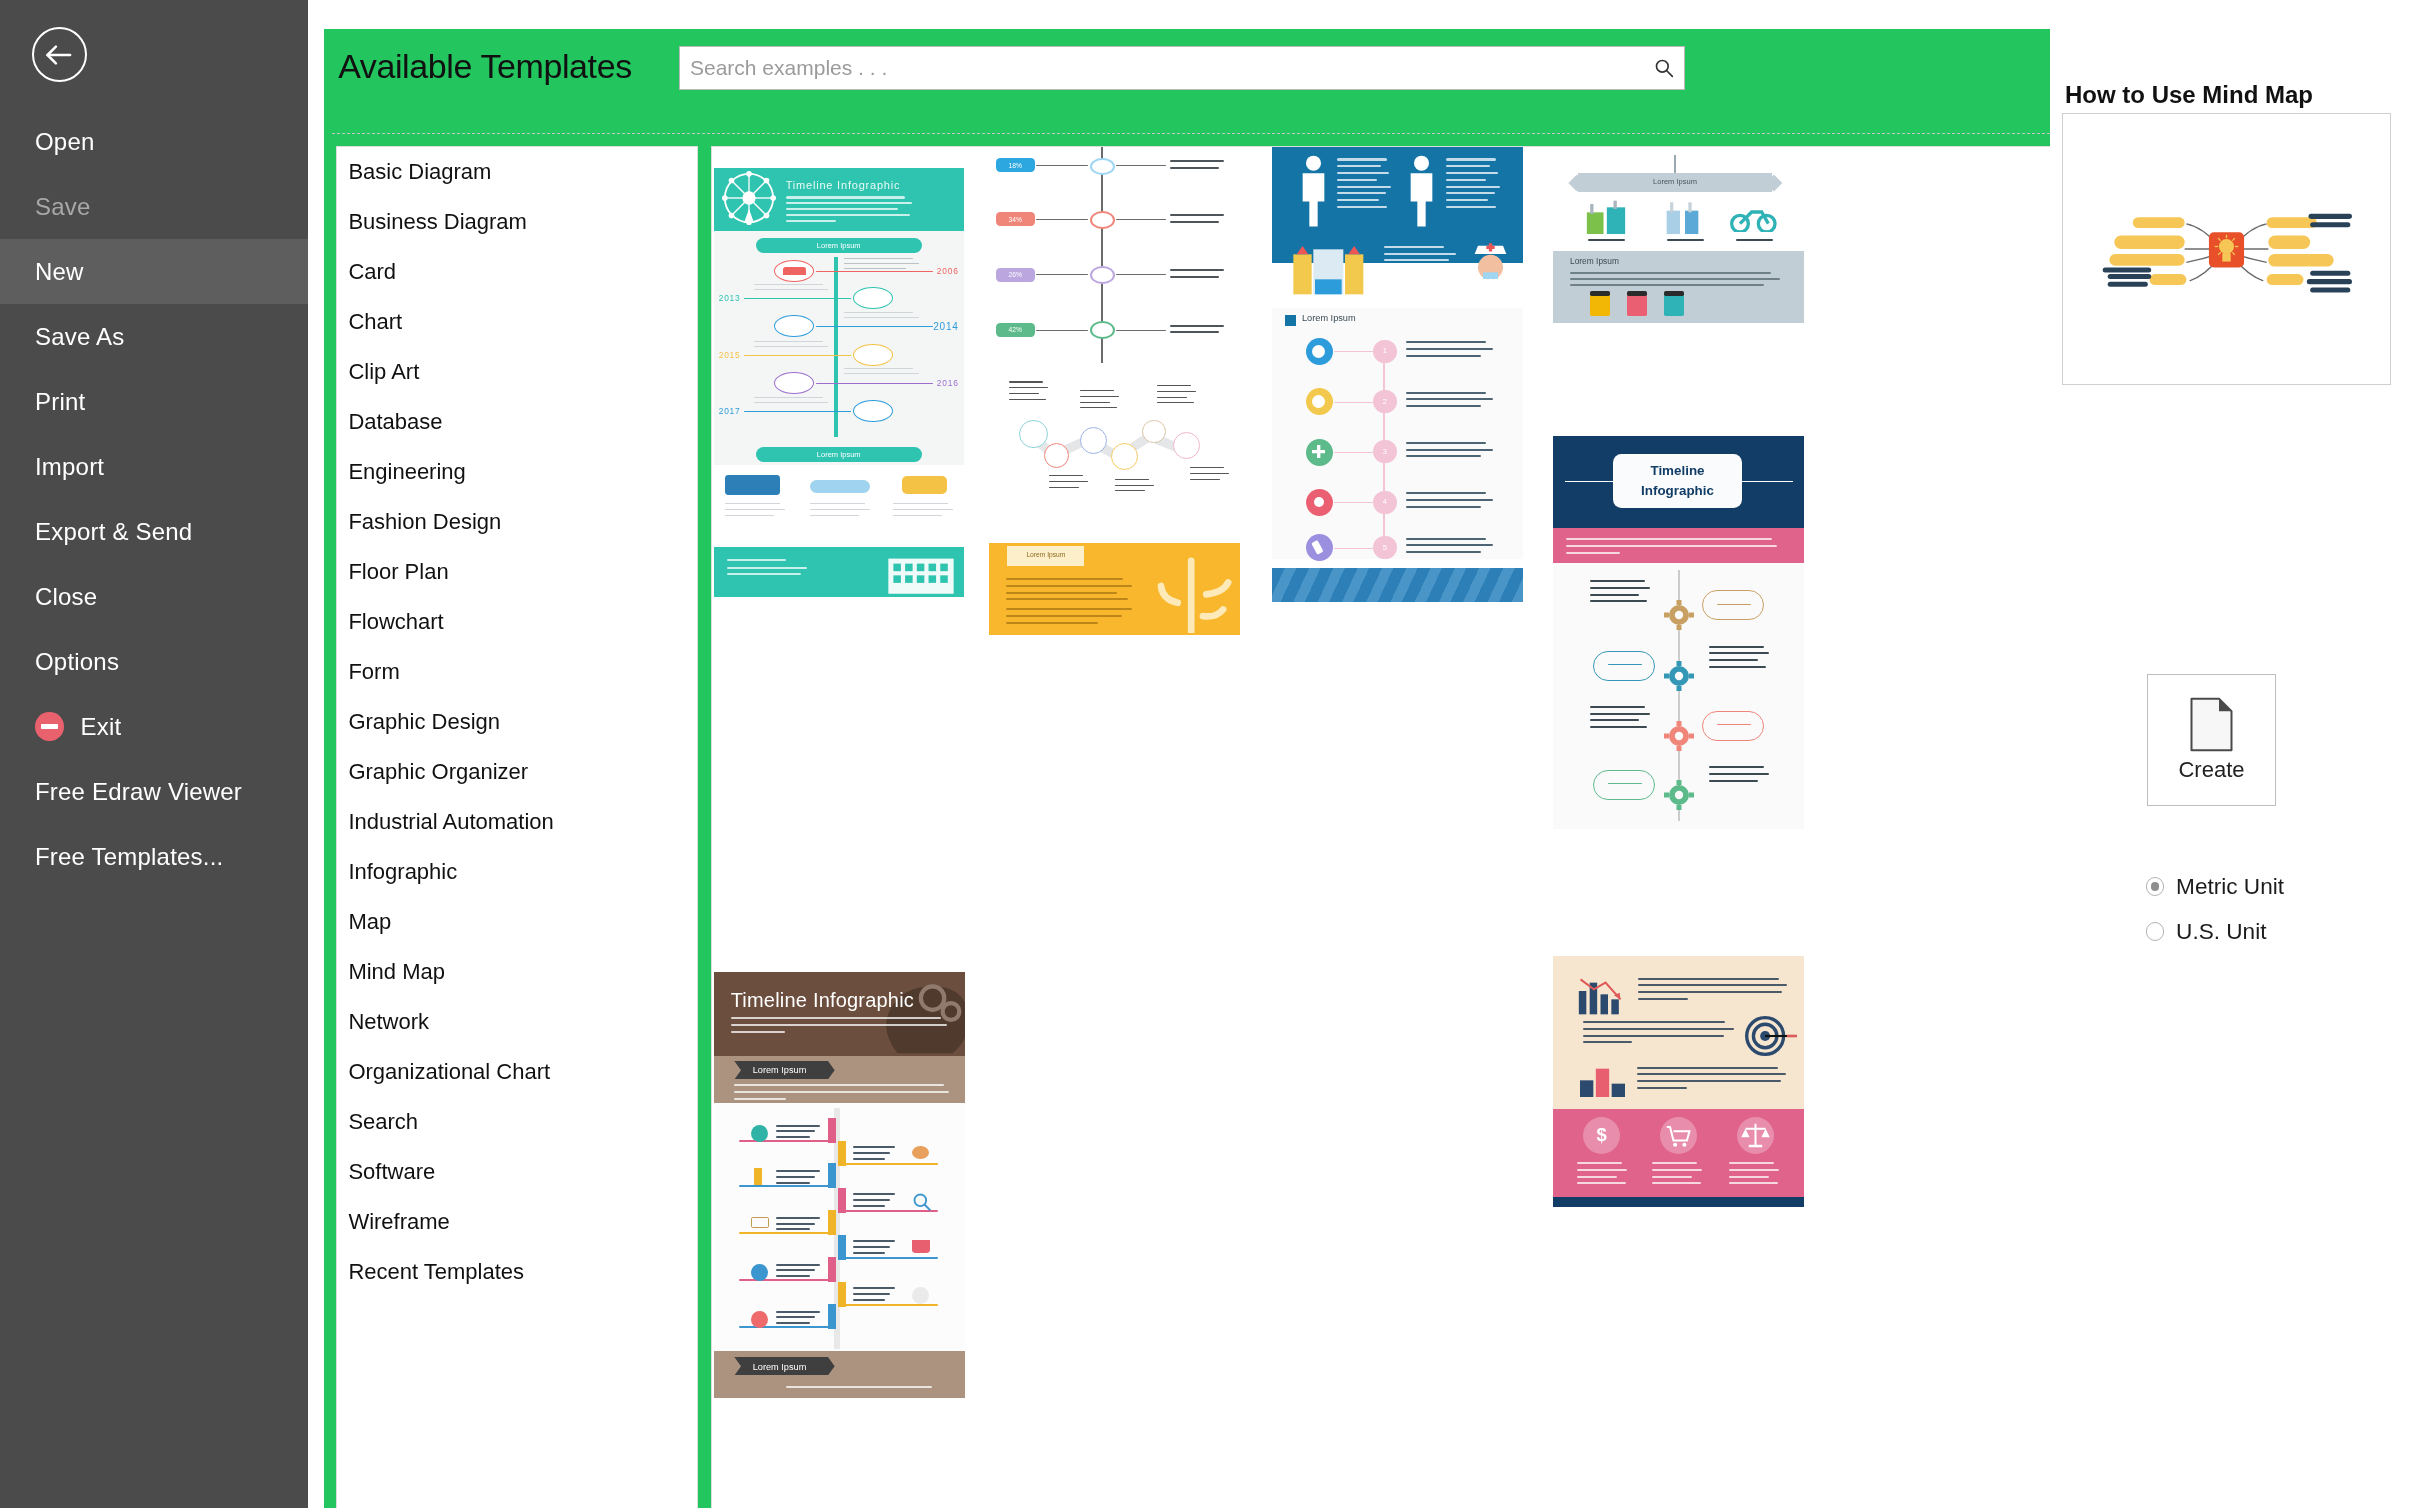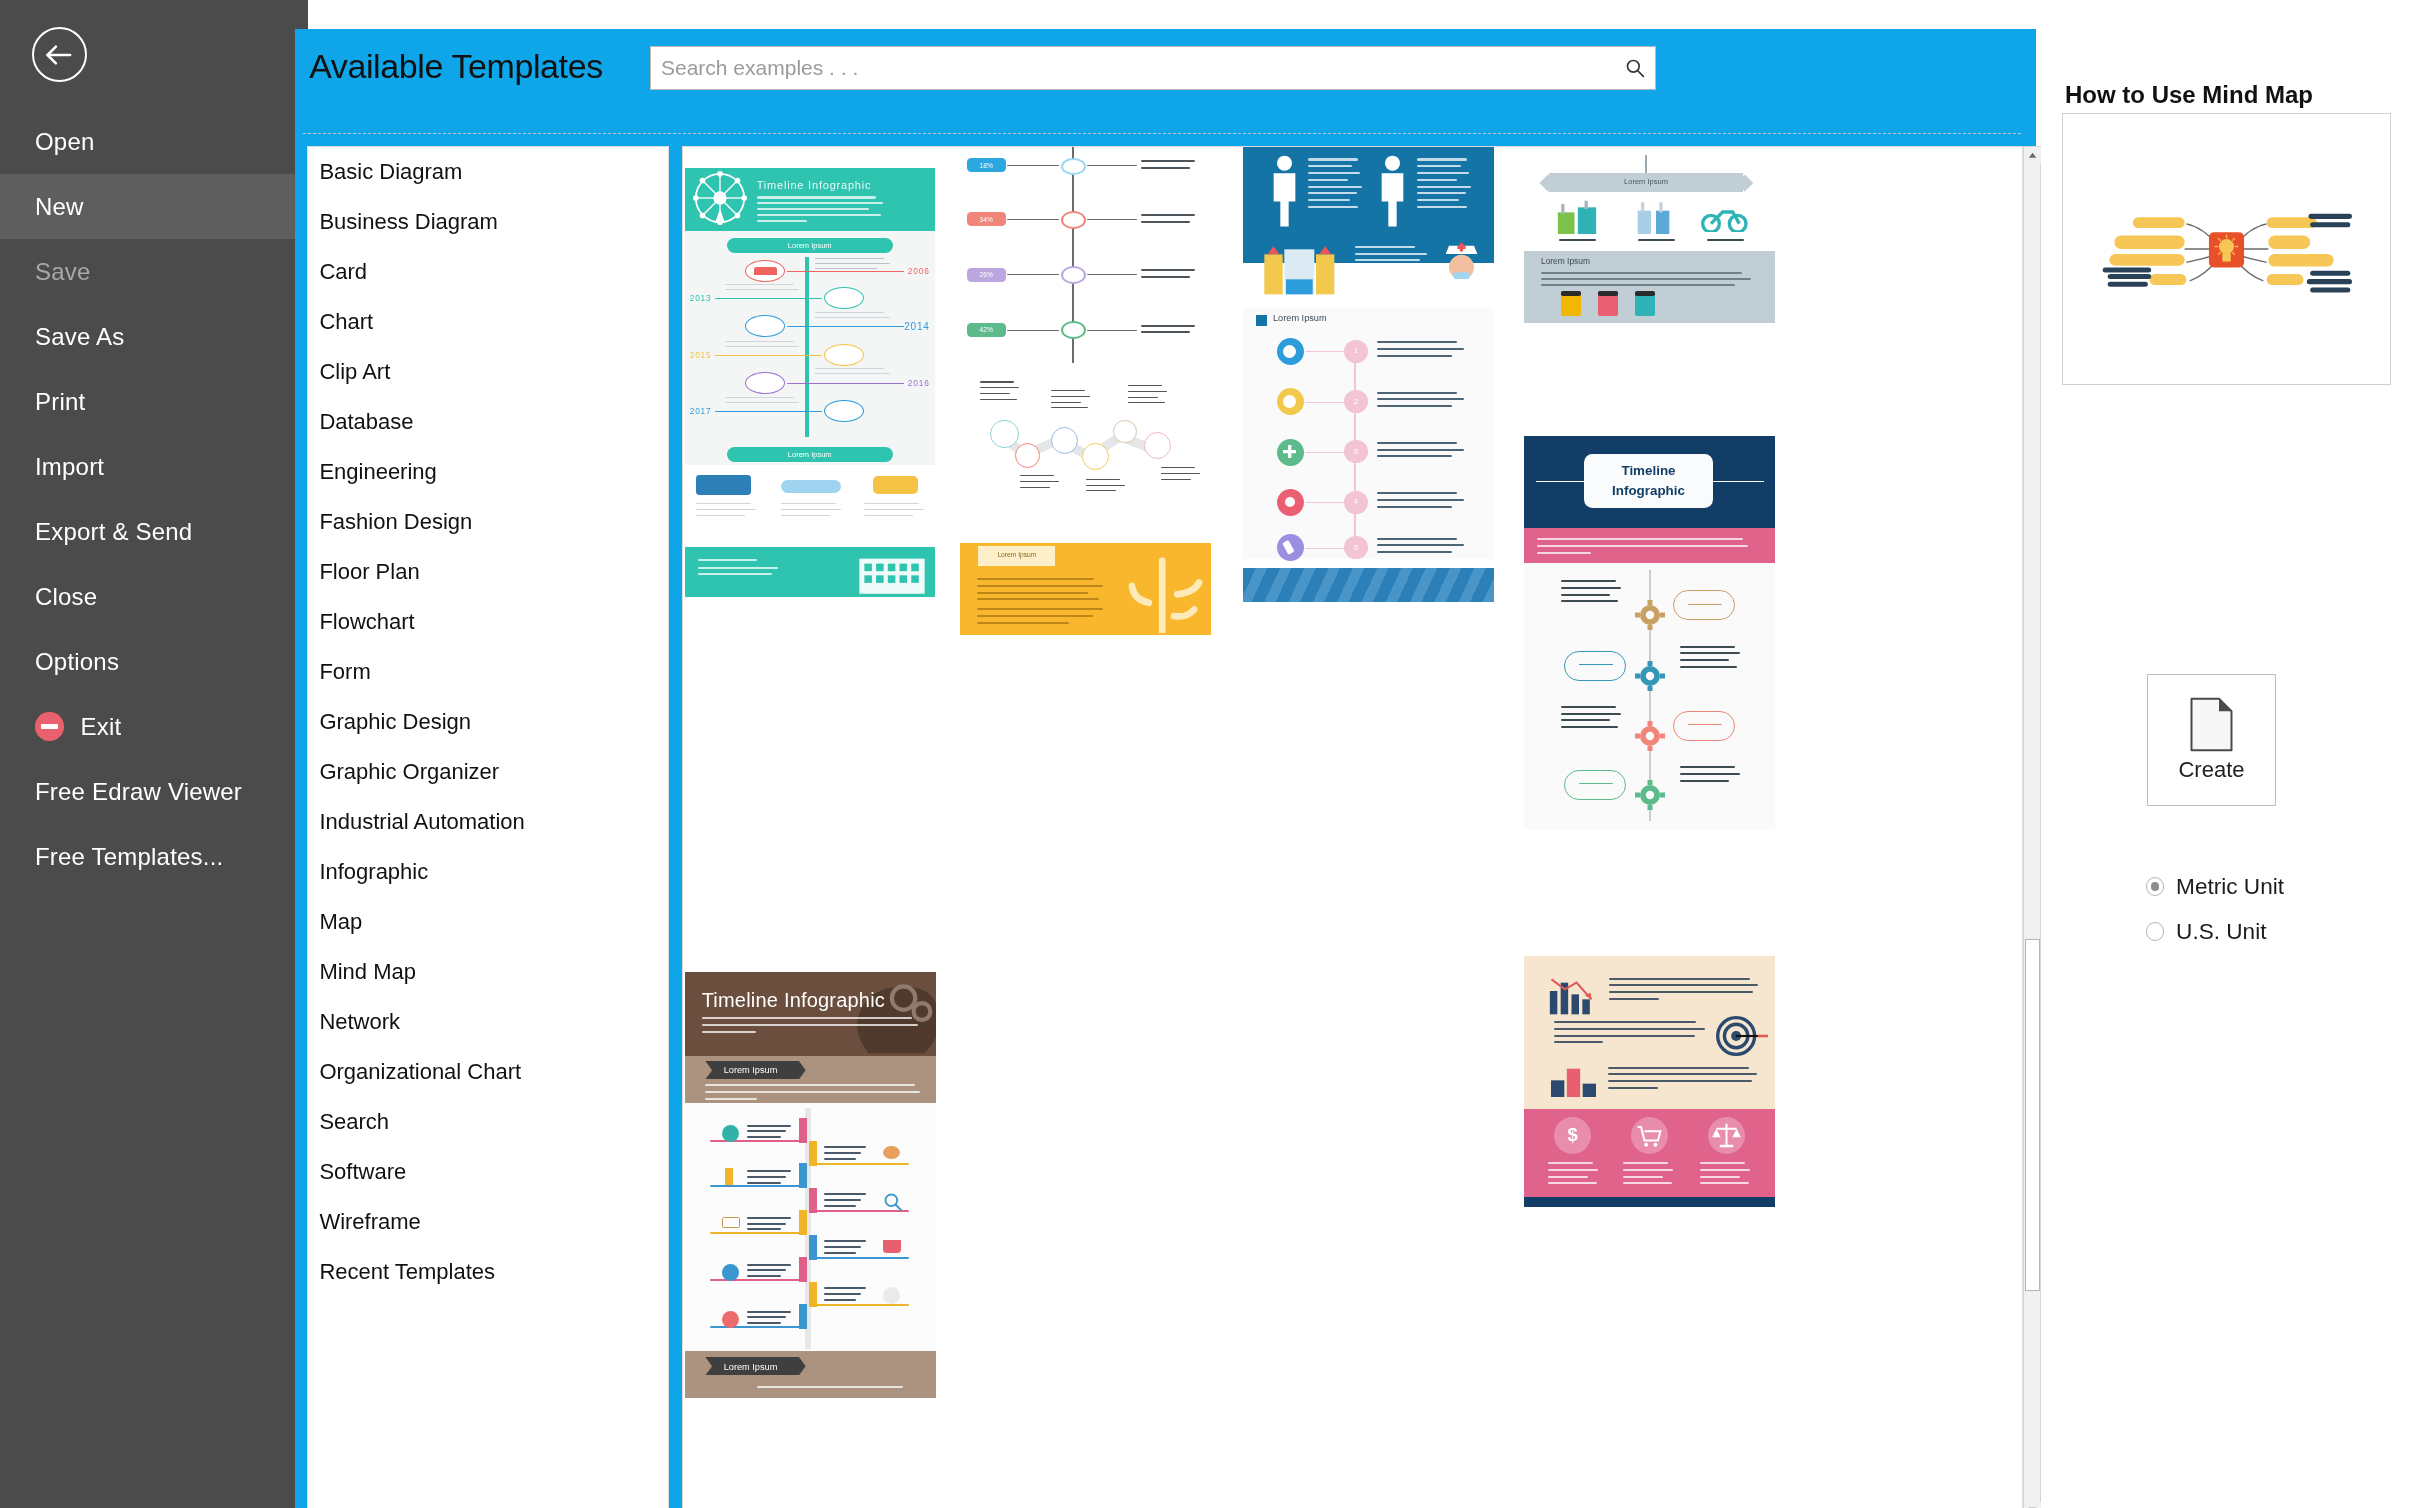--- a/index.html
+++ b/index.html
@@ -49,23 +49,23 @@
     background: #ffffff;
   }
   .signin {
     position: absolute; right: 20px; top: 3.4px;
     color: #1515ee; font-size: 18.4px; font-weight: bold;
     text-decoration: none; cursor: pointer;
   }
 
   
   .center {
-    position: absolute; left: 295px; top: 28.5px;
+    position: absolute; left: 324px; top: 28.5px;
     width: 1741px; height: 1480px;
-    background: #0ea5e9;
+    background: #22c55e;
   }
   .center-header {
     position: absolute; left: 0; top: 0; width: 1741px; height: 82px;
   }
   .avail-title {
     position: absolute; left: 14.2px; top: 18.4px;
     font-size: 34px; color: #111; letter-spacing: -0.4px;
   }
   .search-wrap {
     position: absolute; left: 355px; top: 17px;
@@ -185,25 +185,25 @@
       <svg width="28.5" height="22" viewBox="0 0 34 26" aria-hidden="true">
         <path d="M13 3 L3 13 L13 23" fill="none" stroke="#fff" stroke-width="3" stroke-linecap="round" stroke-linejoin="round"></path>
         <line x1="3" y1="13" x2="30" y2="13" stroke="#fff" stroke-width="3" stroke-linecap="round"></line>
       </svg>
     </div>
 
     <div class="menu">
       <div class="menu-item">
         <span>Open</span>
       </div>
+      <div class="menu-item disabled">
+        <span>Save</span>
+      </div>
       <div class="menu-item active">
         <span>New</span>
-      </div>
-      <div class="menu-item disabled">
-        <span>Save</span>
       </div>
       <div class="menu-item">
         <span>Save As</span>
       </div>
       <div class="menu-item">
         <span>Print</span>
       </div>
       <div class="menu-item">
         <span>Import</span>
       </div>

